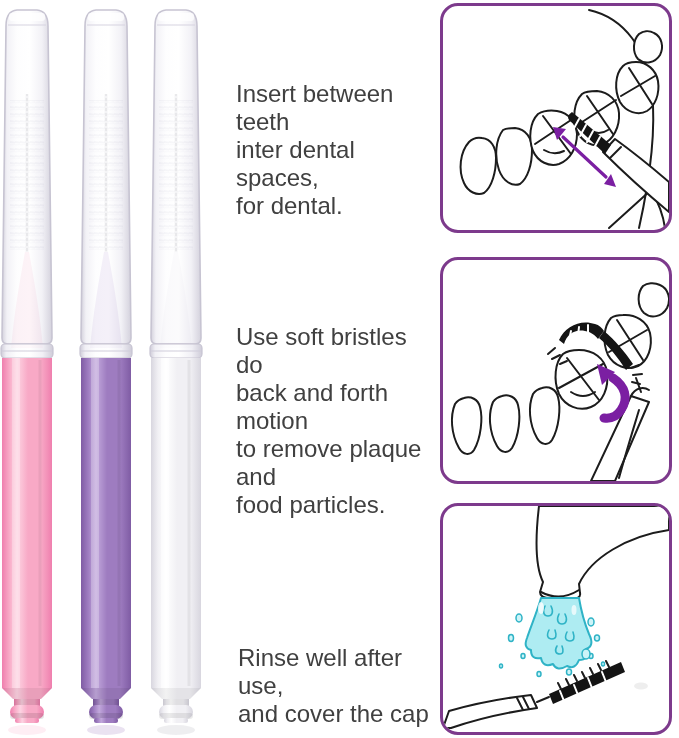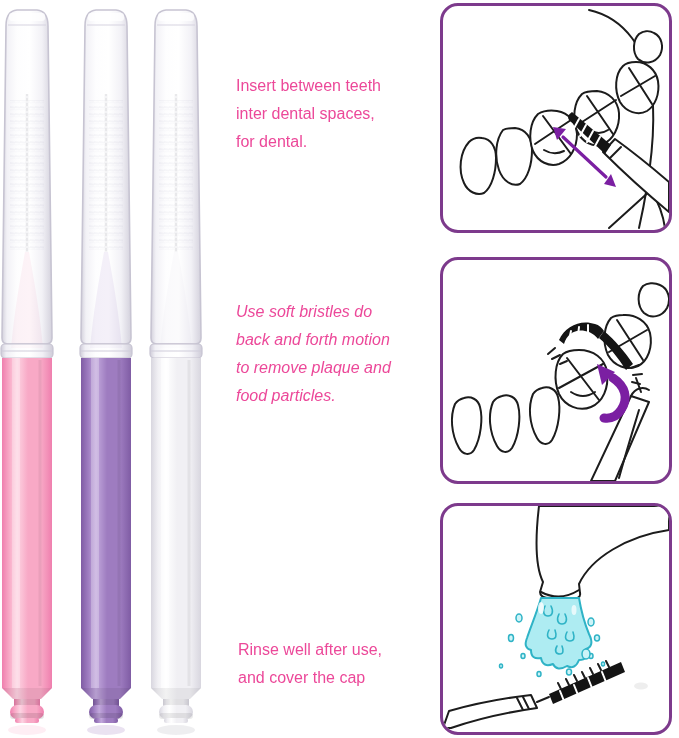--- a/index.html
+++ b/index.html
@@ -1,22 +1,22 @@
 <!DOCTYPE html>
 <html style="--panel-border: #7d3a8c; --arrow: #7b1fa2; --line-art: #1c1c1c; --water-fill: #aeecf2; --water-outline: #2fb3c6; --water-drop: #cdf4f8; --cap-edge: #c7c4d2; --wire: #8f8f9a; --pink-body: #f8a9c6; --pink-highlight: #fdd3e2; --pink-shadow: #ef7fae; --pink-tip: #f5c4d7; --purple-body: #9e7cc0; --purple-highlight: #c2a8dc; --purple-shadow: #7f5ca4; --purple-tip: #c9b6e0; --white-body: #f1f0f4; --white-highlight: #ffffff; --white-shadow: #d8d6df; --white-tip: #eceaf1;"><head>
 <meta charset="utf-8">
 <style>
   html,body{margin:0;padding:0;background:#fff;}
   .stage{position:relative;width:679px;height:738px;background:#fff;overflow:hidden;
          font-family:"Liberation Sans",sans-serif;}
   
   .step{position:absolute;left:236px;width:204px;white-space:pre-line;
-        font-size:16px;line-height:28px;color:#ec4899;letter-spacing:0;}
+        font-size:24px;line-height:28px;color:#404040;letter-spacing:0;}
   .step.s1{top:56px;}
-  .step.s2{top:282px;font-style:italic;}
+  .step.s2{top:299px;}
   .step.s3{top:620px;left:238px;}
   
   .panel{position:absolute;left:440px;width:232px;box-sizing:border-box;background:#fff;
          border:3px solid var(--panel-border,#7d3a8c);border-radius:18px;overflow:hidden;}
   .panel.p1{top:3px;height:230px;}
   .panel.p2{top:257px;height:227px;}
   .panel.p3{top:503px;height:232px;}
   .panel svg{display:block;width:100%;height:100%;}
   
   .ink{fill:none;stroke:var(--line-art,#1c1c1c);stroke-width:2;stroke-linecap:round;stroke-linejoin:round;}

